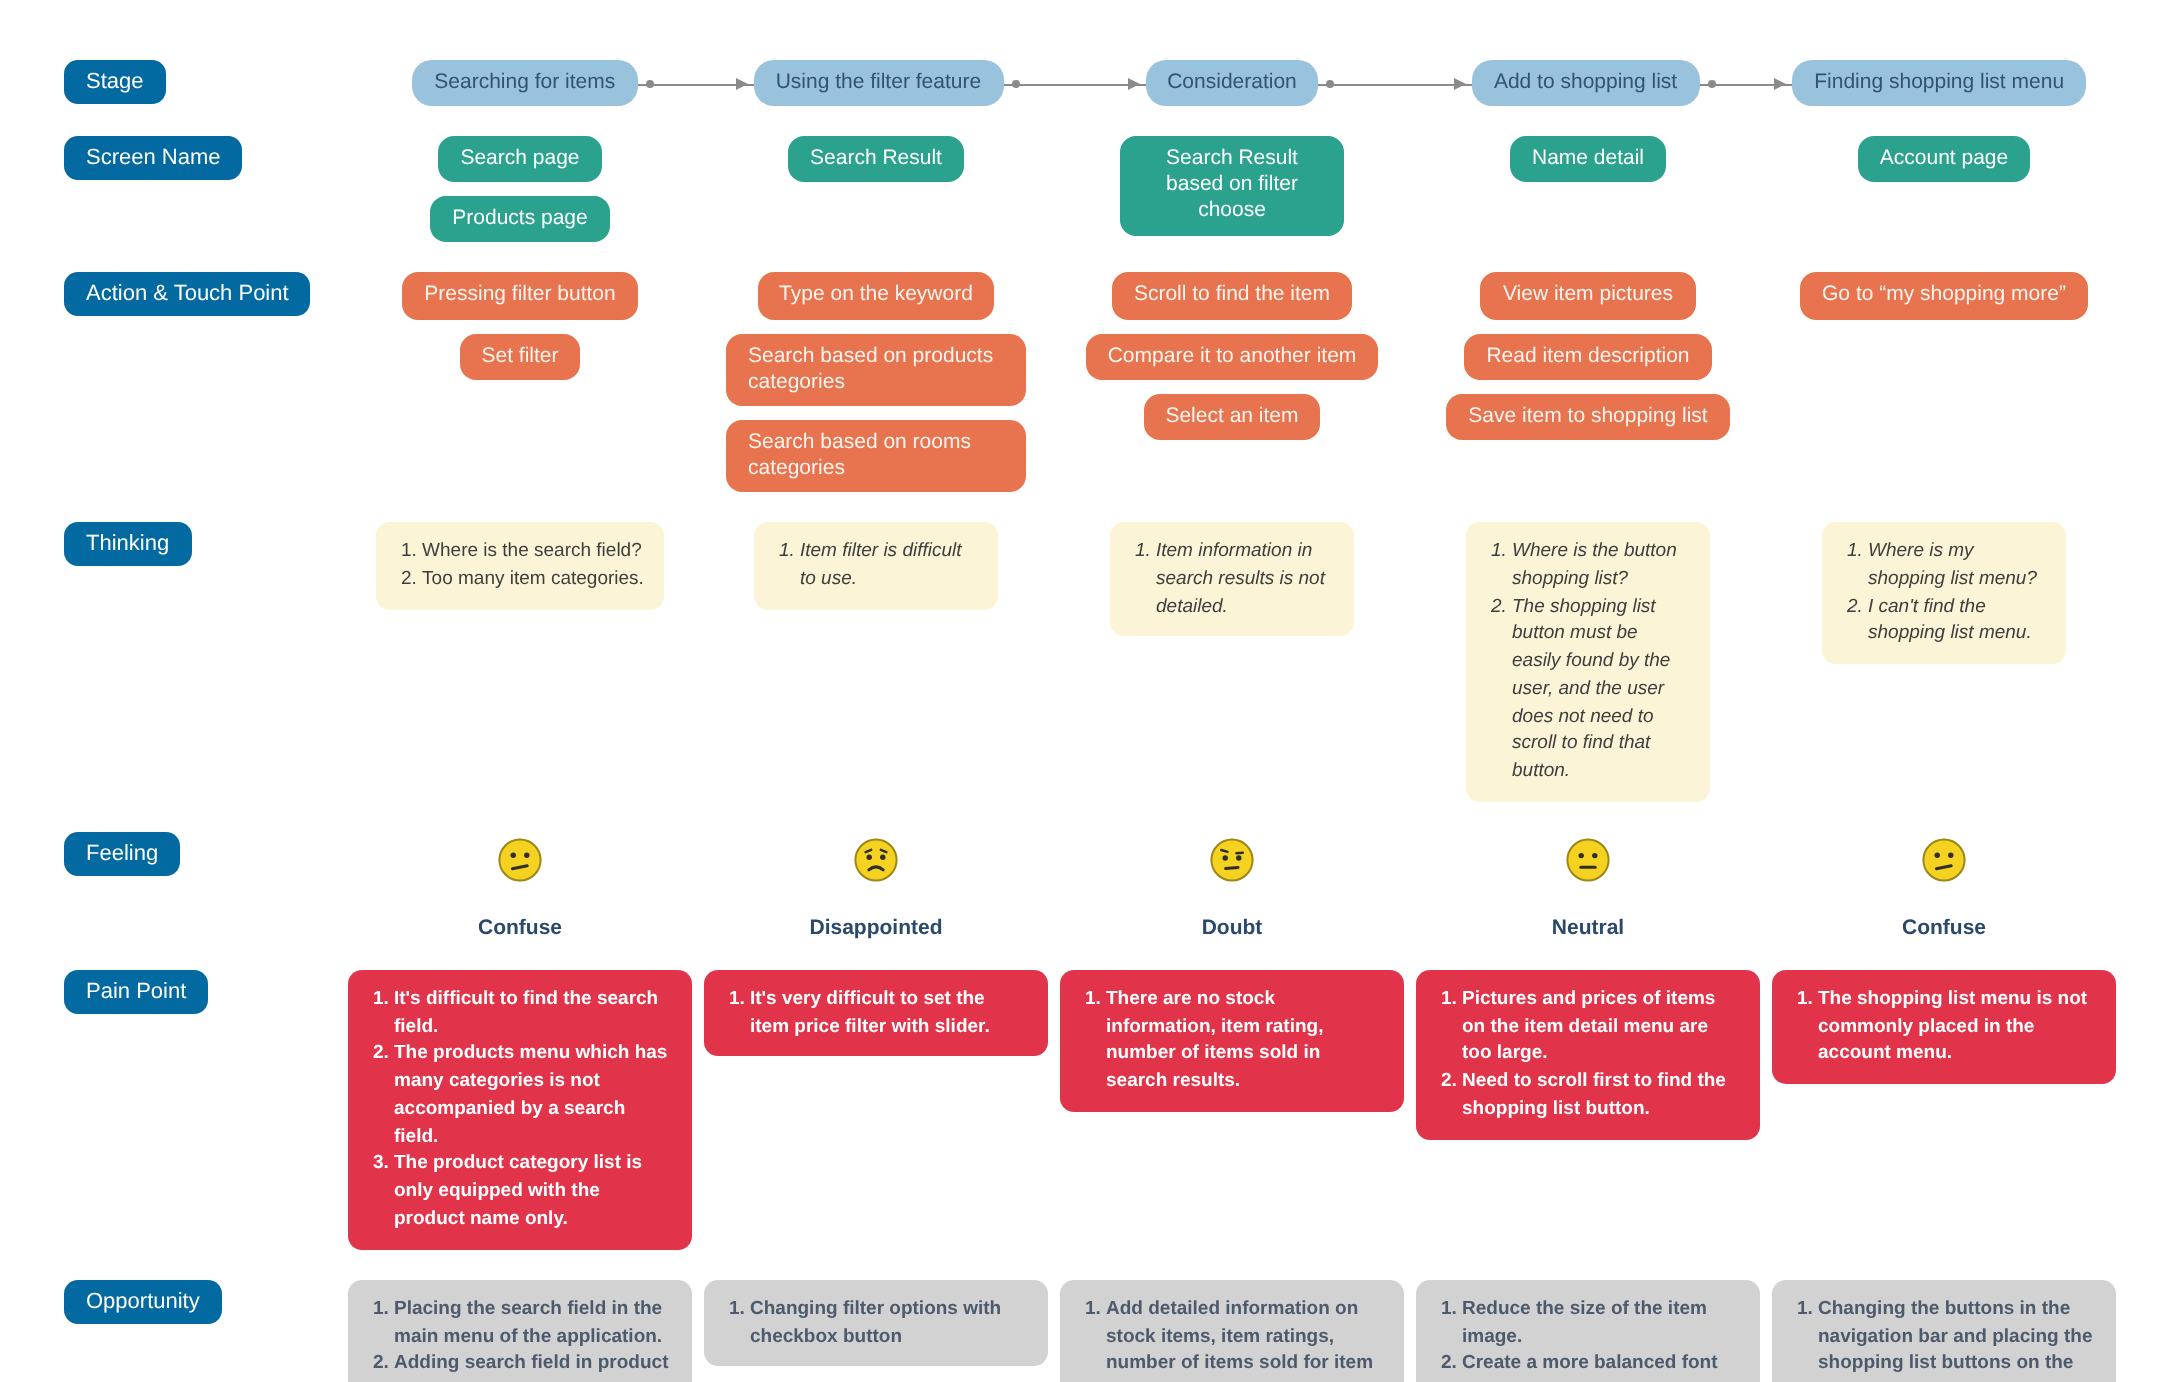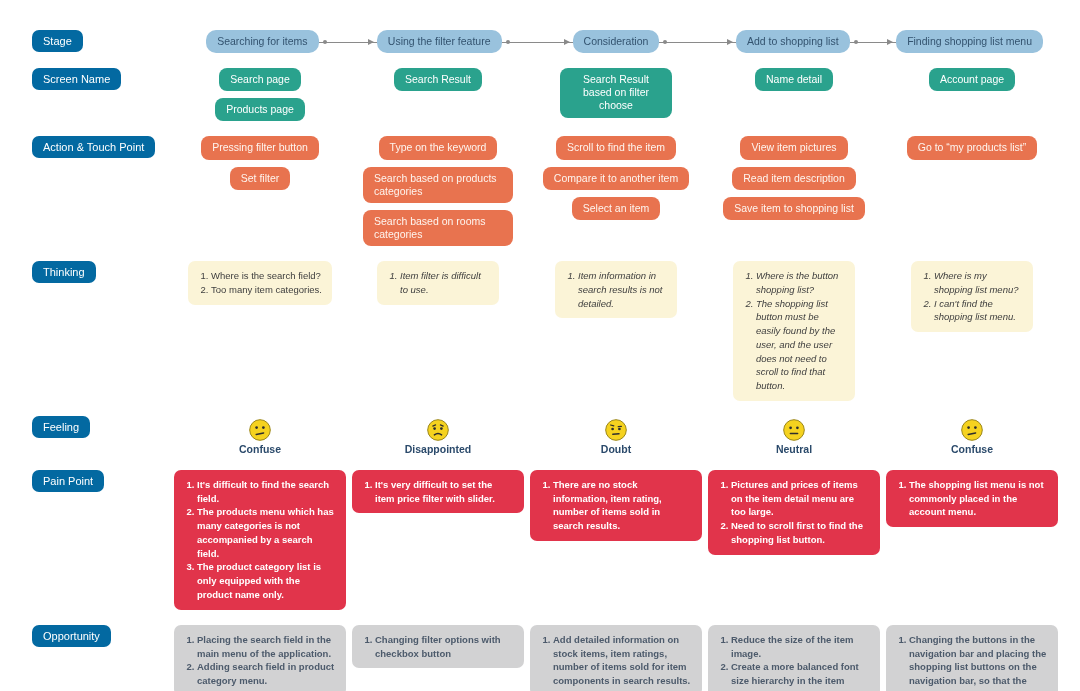--- a/index.html
+++ b/index.html
@@ -127,21 +127,21 @@
     color: #4C5A6B;
     font-weight: 700;
     max-width: 176px;
   }
   .thinking-cell .thinking-note.narrow { max-width: 122px; font-style: italic; }
   
   .feel-cell {
     display: flex;
     flex-direction: column;
     align-items: center;
-    gap: 1px;
+    gap: 16px;
     padding-top: 2px;
   }
   .face { width: 24px; height: 24px; display: block; }
   .feel-label {
     font-size: 10.5px;
     font-weight: 700;
     color: #2B4A6B;
   }
 </style>
 </head>
@@ -200,21 +200,21 @@
       <div class="pill action-pill">Scroll to find the item</div>
       <div class="pill action-pill">Compare it to another item</div>
       <div class="pill action-pill">Select an item</div>
     </div>
   <div class="cell pills">
       <div class="pill action-pill">View item pictures</div>
       <div class="pill action-pill">Read item description</div>
       <div class="pill action-pill">Save item to shopping list</div>
     </div>
   <div class="cell pills">
-      <div class="pill action-pill">Go to “my products list”</div>
+      <div class="pill action-pill">Go to “my shopping more”</div>
     </div>
 
   <div class="row-label">Thinking</div>
   <div class="cell thinking-cell">
     <ol class="note thinking-note">
         <li>Where is the search field?</li>
         <li>Too many item categories.</li>
       </ol>
   </div>
   <div class="cell thinking-cell">

